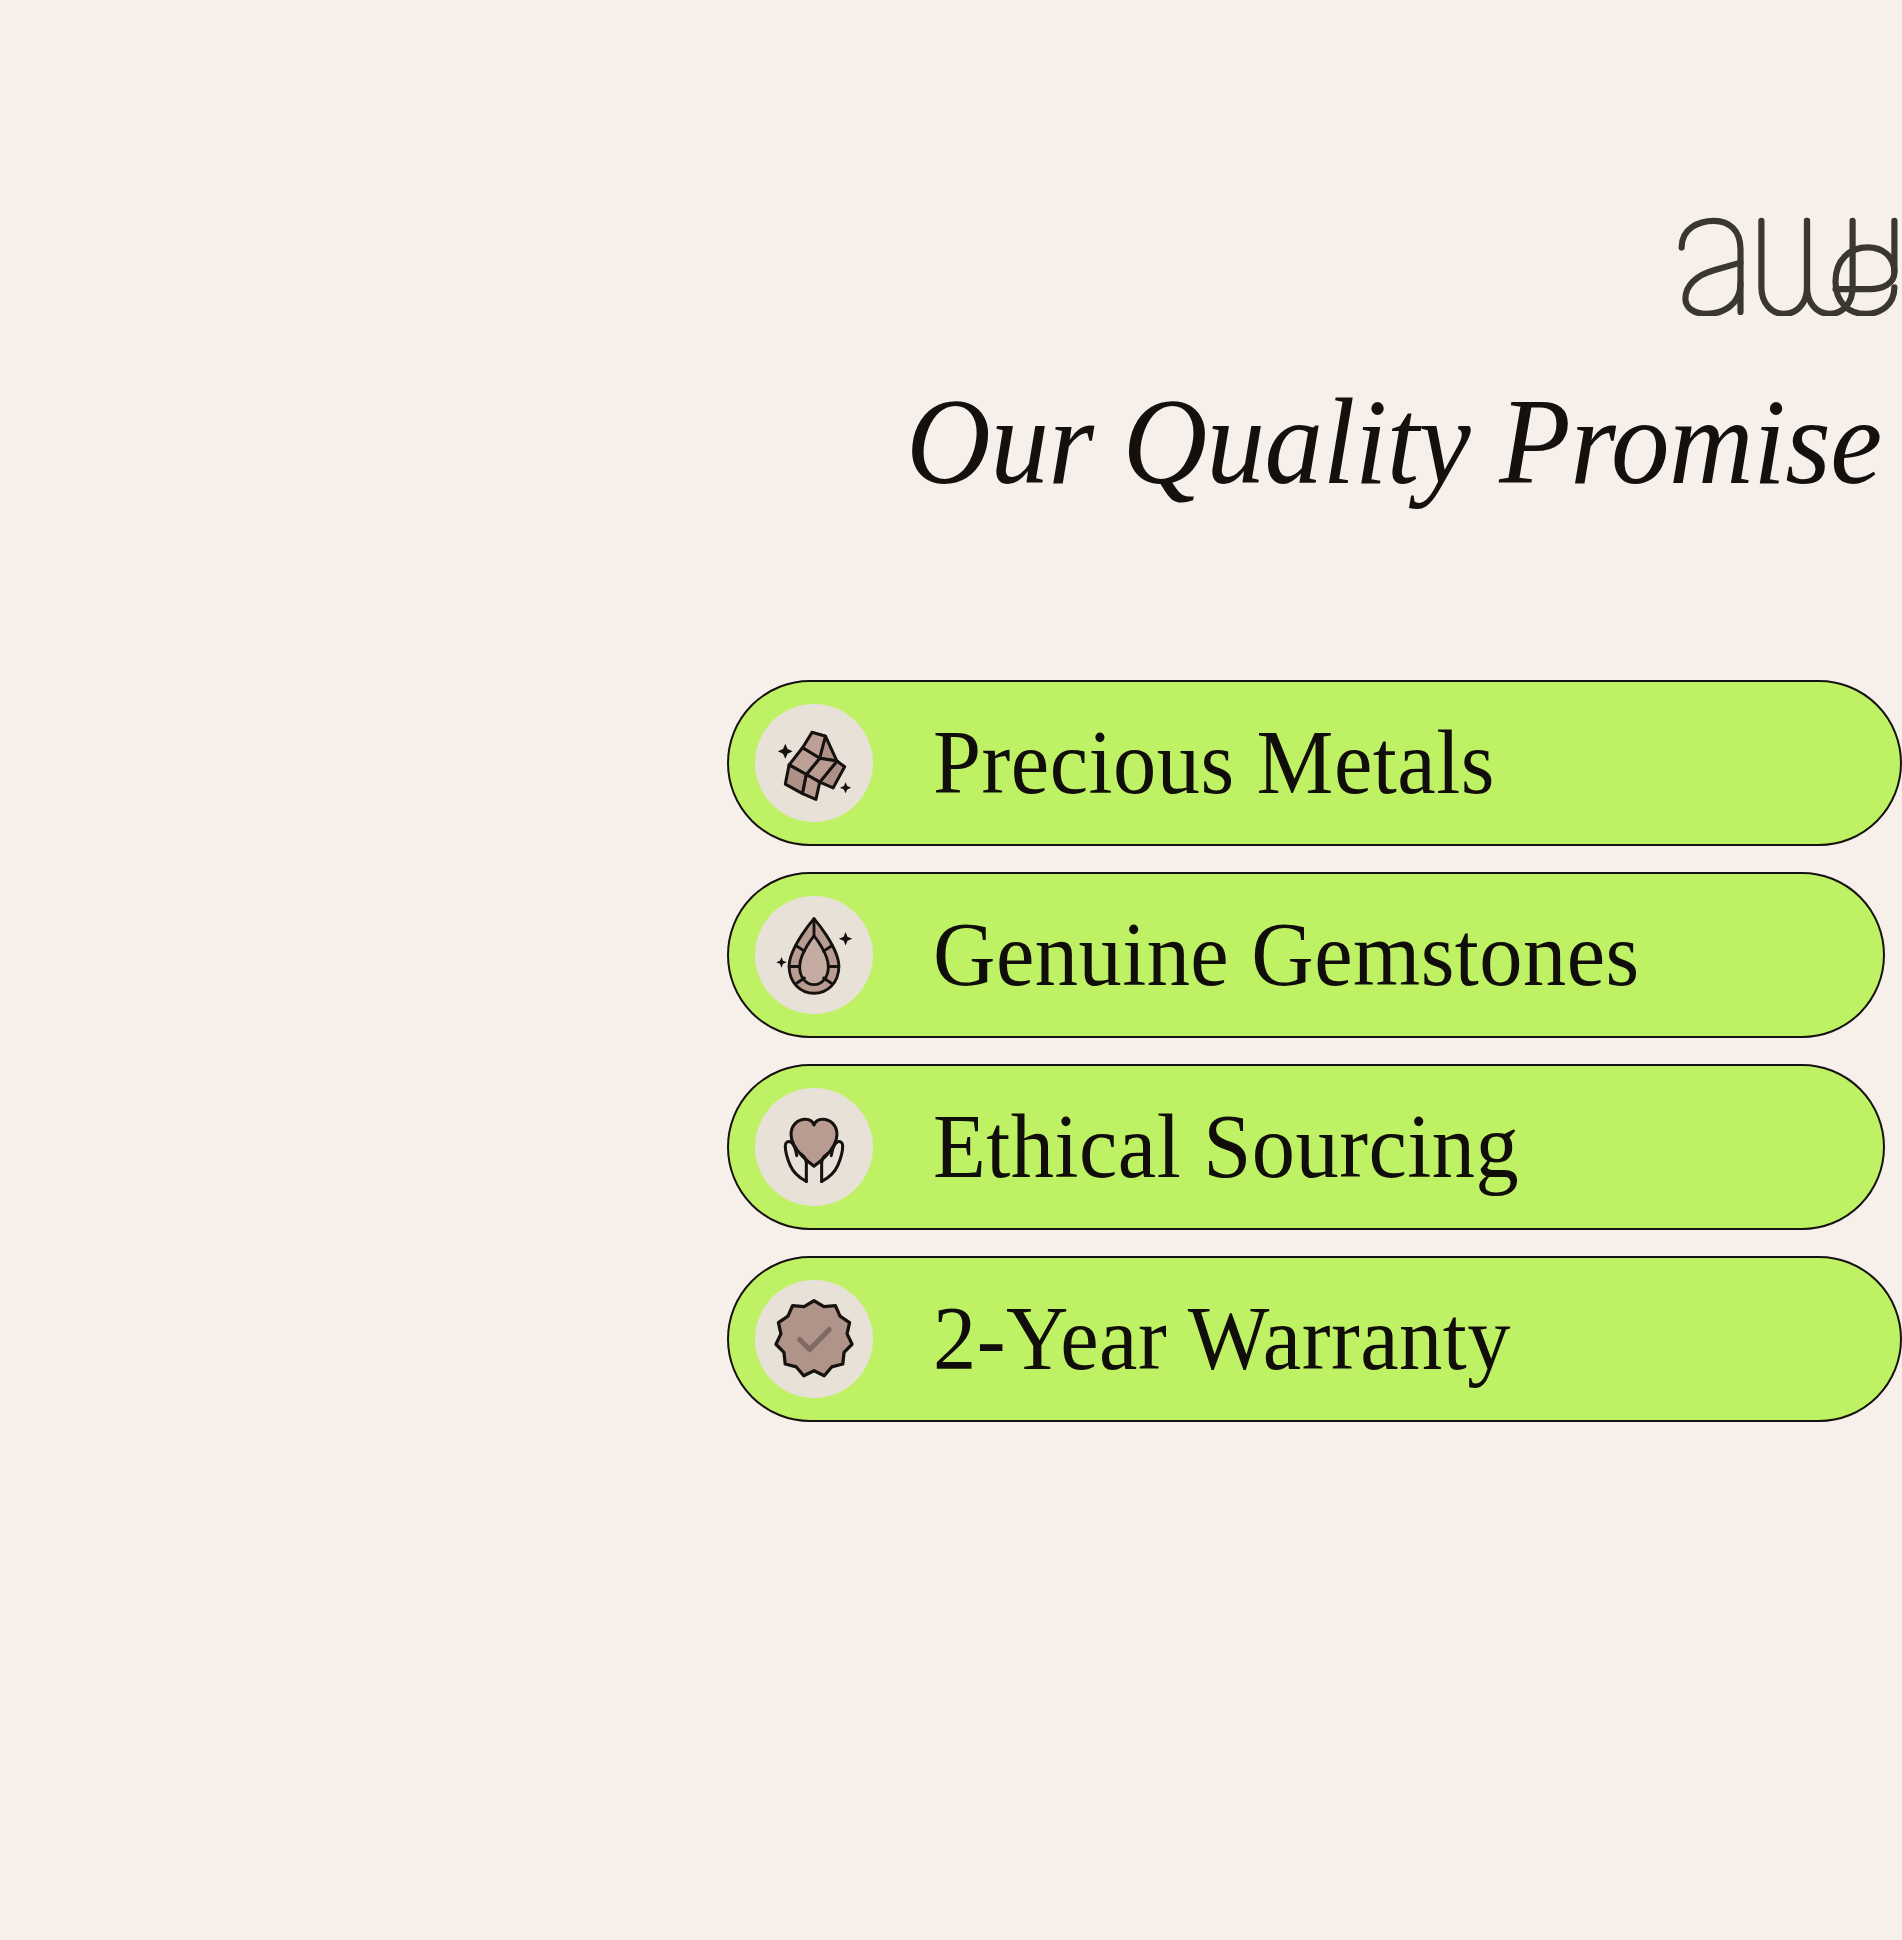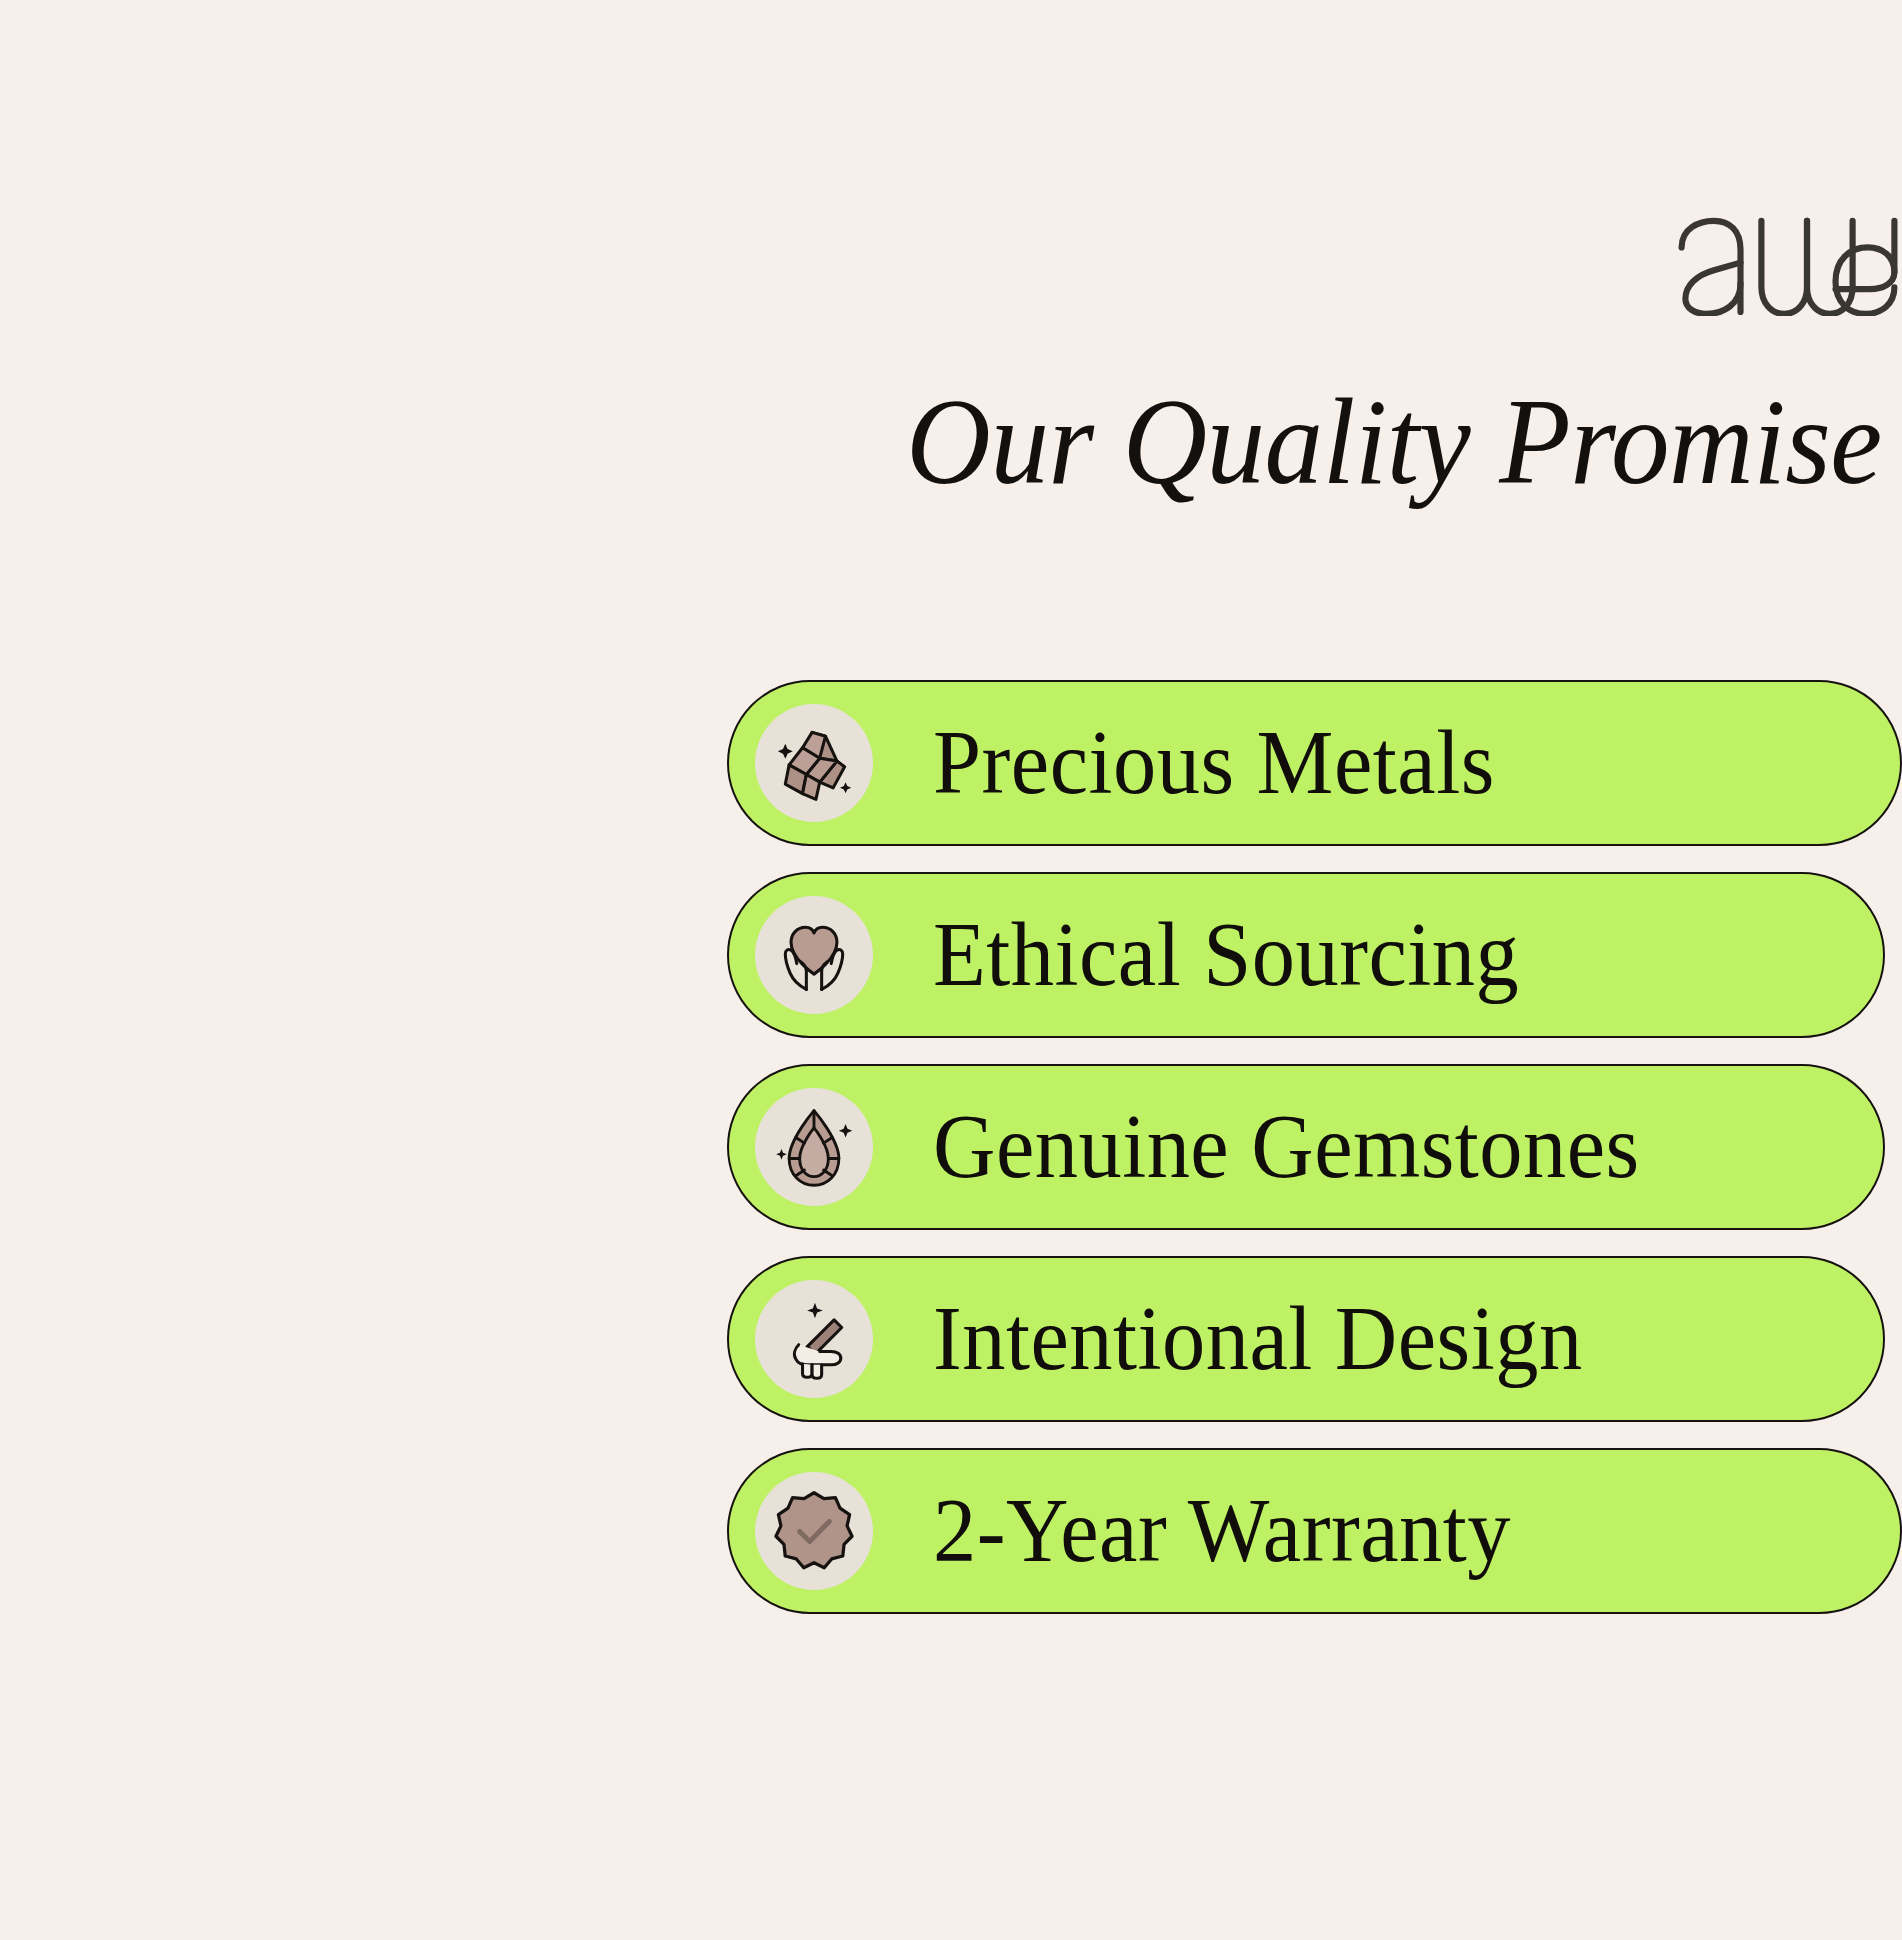--- a/index.html
+++ b/index.html
@@ -155,42 +155,20 @@
                      L77.2 73.6 L73.2 71.8 L77.2 70 Z"></path>
           </g>
         </svg>
       </span>
       <span class="promise-label">Precious Metals</span>
     </div>
 
     <div class="promise-row w-short">
       <span class="icon-chip">
         <svg width="88" height="88" viewBox="0 0 92 92" fill="none">
-
-          <path d="M46 66 C46 66, 22 50, 22 33 C22 23, 29 17, 37 17
-                   C42 17, 45 20, 46 23 C47 20, 50 17, 55 17
-                   C63 17, 70 23, 70 33 C70 50, 46 66, 46 66 Z" fill="#B89C92" stroke="#16120F" stroke-width="3.2" stroke-linejoin="round"></path>
-          <g stroke="#16120F" stroke-width="3.2" fill="none" stroke-linecap="round" stroke-linejoin="round">
-
-            <path d="M38 82 C30 78, 24 72, 21 65 C18 58, 16 51, 16 45
-                     C16 41, 19 39, 22 41 C25 43, 27 49, 28 55"></path>
-            <path d="M38 82 L38 63 C38 59, 35 55, 32 53"></path>
-
-            <path d="M54 82 C62 78, 68 72, 71 65 C74 58, 76 51, 76 45
-                     C76 41, 73 39, 70 41 C67 43, 65 49, 64 55"></path>
-            <path d="M54 82 L54 63 C54 59, 57 55, 60 53"></path>
-          </g>
-        </svg>
-      </span>
-      <span class="promise-label">Ethical Sourcing</span>
-    </div>
-
-    <div class="promise-row w-short">
-      <span class="icon-chip">
-        <svg width="88" height="88" viewBox="0 0 92 92" fill="none">
           <g stroke="#16120F" stroke-width="3" stroke-linejoin="round" stroke-linecap="round">
 
             <path d="M46 8 C46 8, 20 38, 20 58 C20 75, 32 86, 46 86
                      C60 86, 72 75, 72 58 C72 38, 46 8, 46 8 Z" fill="#B89C92"></path>
 
             <path d="M46 26 C46 26, 31 44, 31 58 C31 70, 38 77, 46 77
                      C54 77, 61 70, 61 58 C61 44, 46 26, 46 26 Z" fill="#C5ACA3"></path>
 
             <path d="M46 8 L46 26"></path>
             <path d="M20 58 L31 58"></path>
@@ -207,40 +185,38 @@
           </g>
         </svg>
       </span>
       <span class="promise-label">Genuine Gemstones</span>
     </div>
 
     <div class="promise-row w-short">
       <span class="icon-chip">
         <svg width="88" height="88" viewBox="0 0 92 92" fill="none">
 
-          <g fill="#16120F">
-            <path d="M47 8 L49.2 14 L55.2 16.2 L49.2 18.4 L47 24.4
-                     L44.8 18.4 L38.8 16.2 L44.8 14 Z"></path>
-          </g>
-
-          <g stroke="#16120F" stroke-width="3.2" stroke-linejoin="round" stroke-linecap="round">
-            <path d="M67 26 L75 34 L47 62 L39 54 Z" fill="#9C8279"></path>
-            <path d="M39 54 L47 62 L34 66 Z" fill="#C5ACA3"></path>
-          </g>
-
-          <g stroke="#16120F" stroke-width="3.2" fill="#F4EDE6" stroke-linecap="round" stroke-linejoin="round">
-            <path d="M30 52 C26 56, 24 62, 27 67 C29 71, 34 73, 39 73
-                     L64 73 C70 73, 74 70, 74 66 C74 62, 70 59, 64 59 L52 59"></path>
-            <path d="M34 72 L34 82 C34 85, 36 86, 39 86 C42 86, 44 85, 44 82 L44 73"></path>
-            <path d="M44 73 L44 83 C44 86, 46 87, 49 87 C52 87, 54 86, 54 83 L54 73"></path>
-          </g>
-        </svg>
-      </span>
-      <span class="promise-label">Intentional Design</span>
-    </div>
+          <path d="M46 66 C46 66, 22 50, 22 33 C22 23, 29 17, 37 17
+                   C42 17, 45 20, 46 23 C47 20, 50 17, 55 17
+                   C63 17, 70 23, 70 33 C70 50, 46 66, 46 66 Z" fill="#B89C92" stroke="#16120F" stroke-width="3.2" stroke-linejoin="round"></path>
+          <g stroke="#16120F" stroke-width="3.2" fill="none" stroke-linecap="round" stroke-linejoin="round">
+
+            <path d="M38 82 C30 78, 24 72, 21 65 C18 58, 16 51, 16 45
+                     C16 41, 19 39, 22 41 C25 43, 27 49, 28 55"></path>
+            <path d="M38 82 L38 63 C38 59, 35 55, 32 53"></path>
+
+            <path d="M54 82 C62 78, 68 72, 71 65 C74 58, 76 51, 76 45
+                     C76 41, 73 39, 70 41 C67 43, 65 49, 64 55"></path>
+            <path d="M54 82 L54 63 C54 59, 57 55, 60 53"></path>
+          </g>
+        </svg>
+      </span>
+      <span class="promise-label">Ethical Sourcing</span>
+    </div>
+
 
     <div class="promise-row w-long">
       <span class="icon-chip">
         <svg width="88" height="88" viewBox="0 0 92 92" fill="none">
 
           <path d="M46 6
                    L56.4 12.2 L68.4 11.1 L73.2 22.1 L83.2 28.9 L80.6 40.6
                    L85.8 51.5 L77.4 60.1 L76.1 72.1 L64.5 75.2 L56.7 84.4
                    L46 79.2 L35.3 84.4 L27.5 75.2 L15.9 72.1 L14.6 60.1
                    L6.2 51.5 L11.4 40.6 L8.8 28.9 L18.8 22.1 L23.6 11.1

